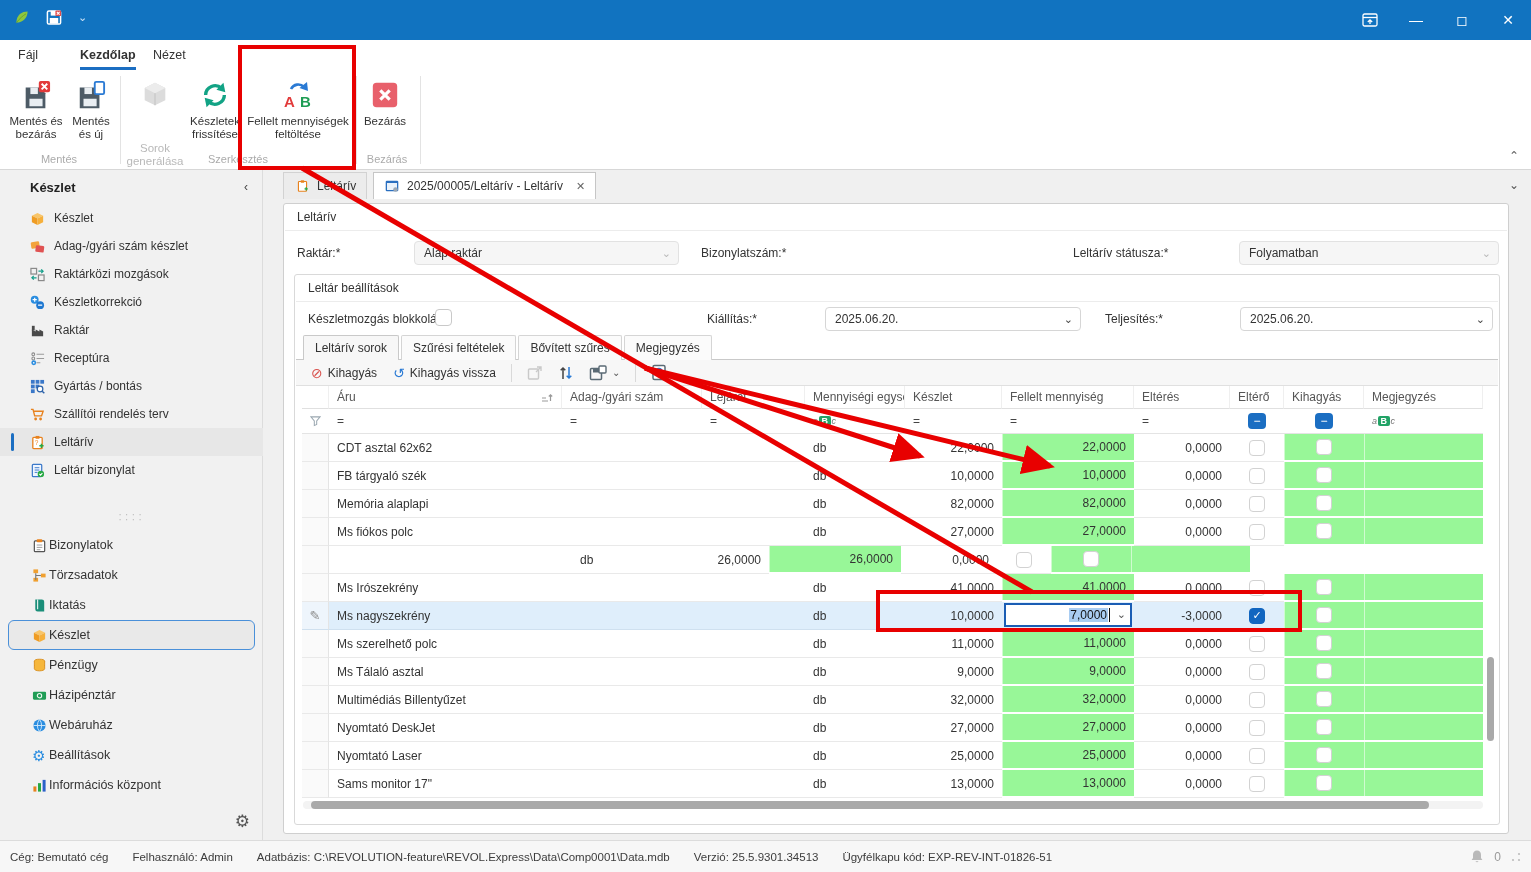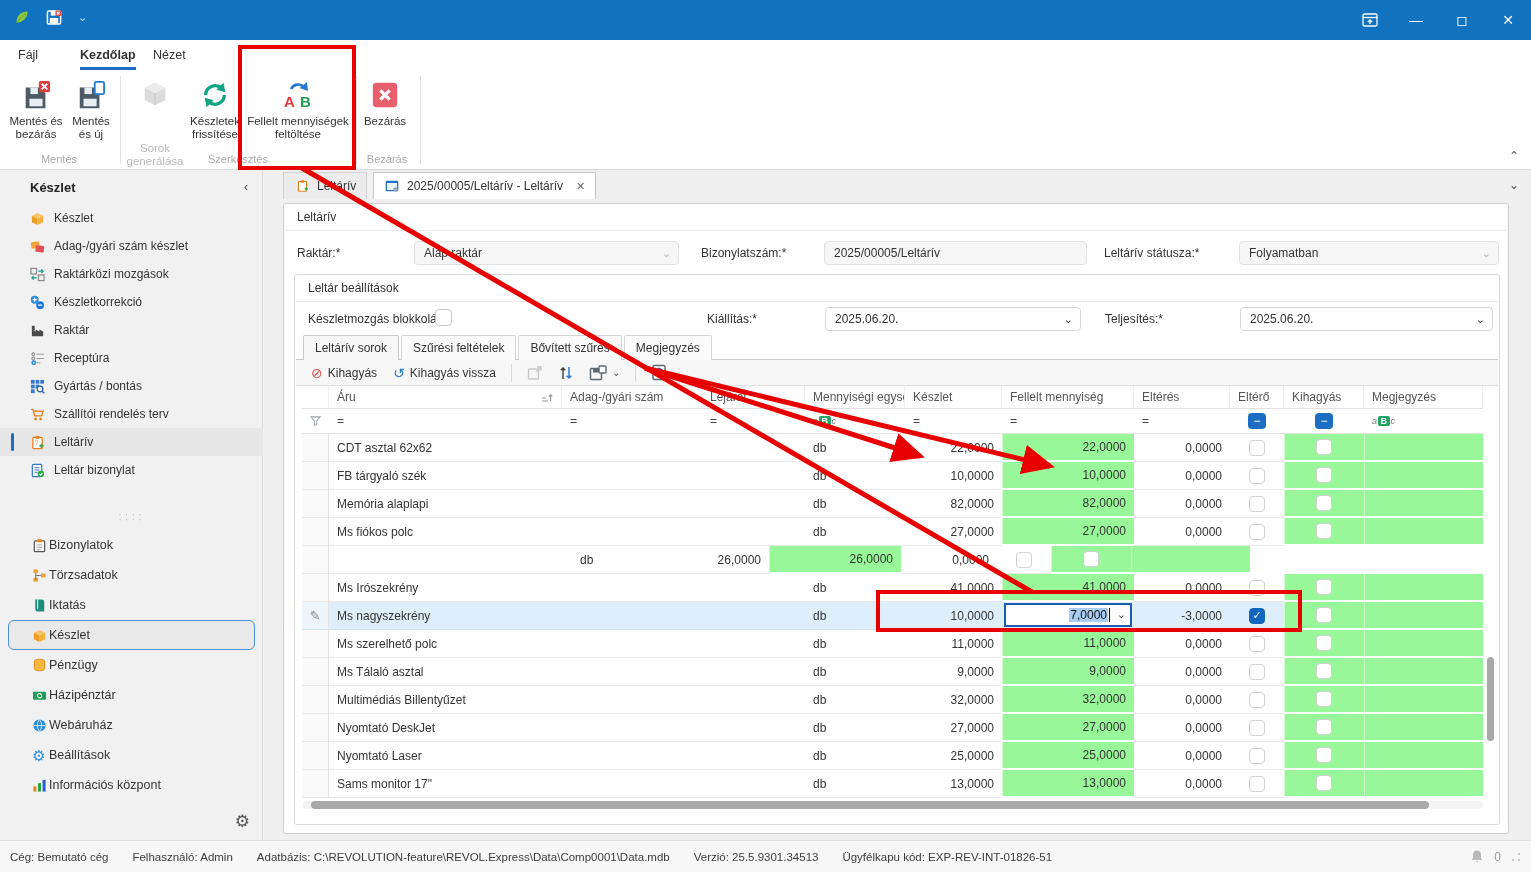--- a/index.html
+++ b/index.html
@@ -489,24 +489,21 @@
     <div class="panel">
       <span class="gb-label">Leltárív</span>
       <div class="gb-sep"></div>
 
       <span class="flabel" style="left:13px; top:42px;">Raktár:*</span>
       <div class="combo" style="left:130px; top:37px; width:265px;">
         <span>Alap raktár</span>
         <span class="cchev">⌄</span>
       </div>
       <span class="flabel" style="left:417px; top:42px;">Bizonylatszám:*</span>
-      <div class="combo" style="left:540px; top:37px; width:263px;">
-        <span>2025/00005/Leltárív</span>
-      </div>
-      <span class="flabel" style="left:820px; top:42px;">Leltárív státusza:*</span>
+      <span class="flabel" style="left:789px; top:42px;">Leltárív státusza:*</span>
       <div class="combo" style="left:955px; top:37px; width:260px;">
         <span>Folyamatban</span>
         <span class="cchev">⌄</span>
       </div>
 
       <div class="panel2">
         <span class="gb-label">Leltár beállítások</span>
         <div class="gb-sep"></div>
 
         <span class="flabel" style="left:13px; top:37px;">Készletmozgás blokkolása</span>

